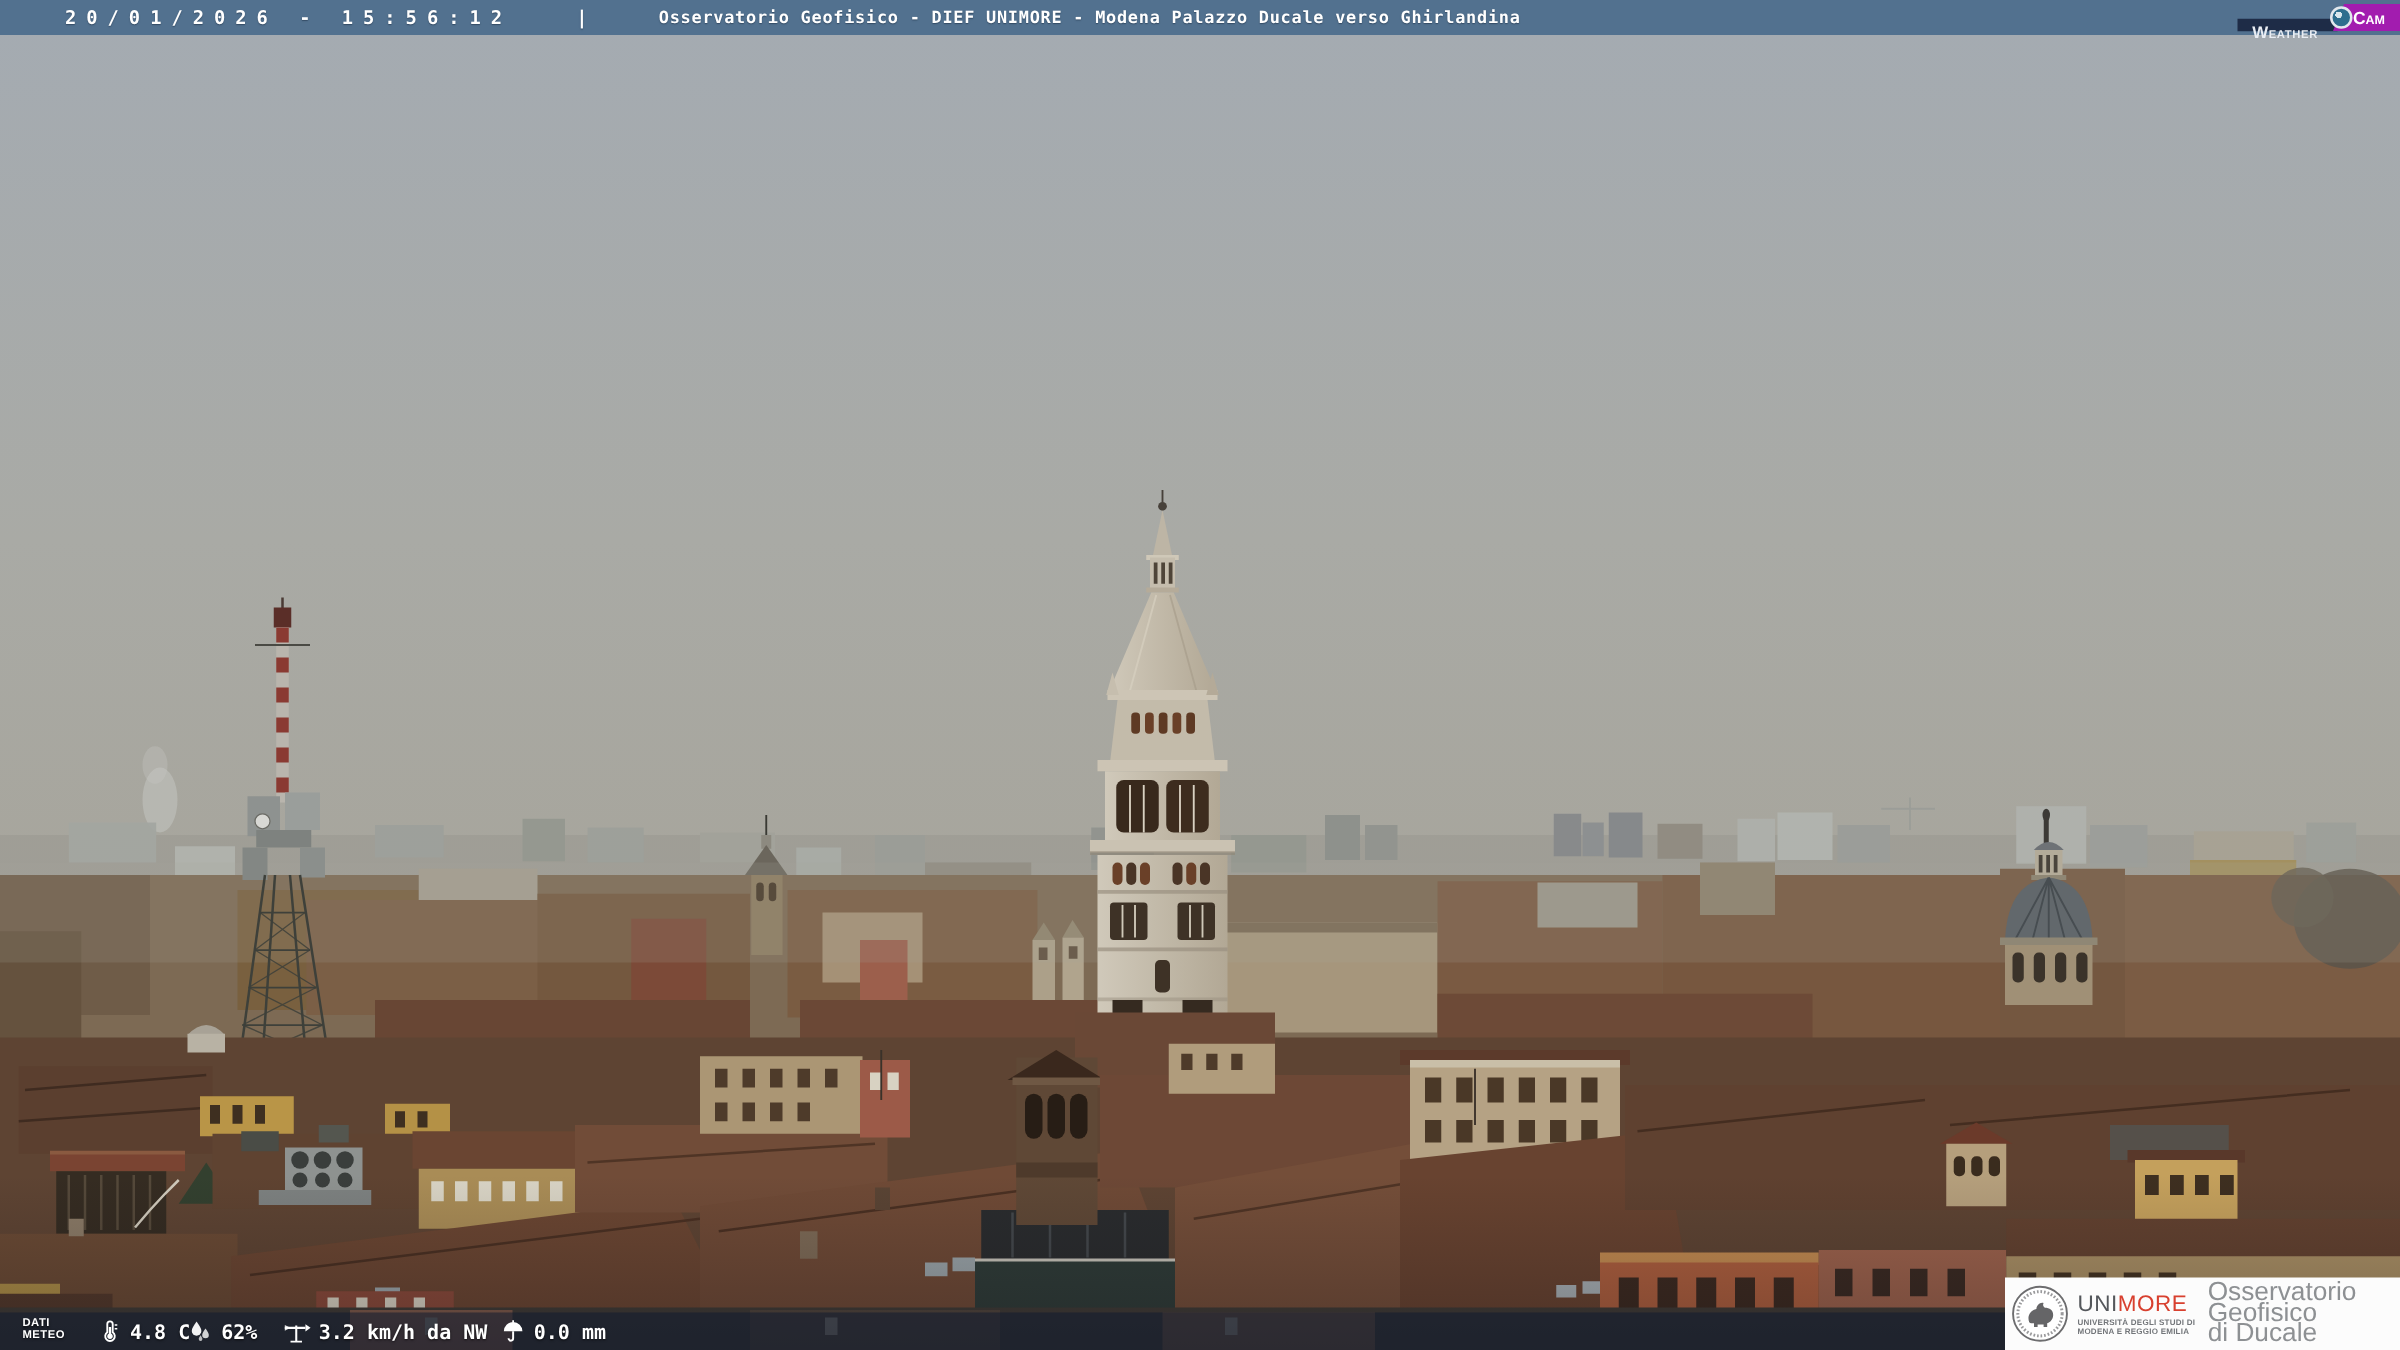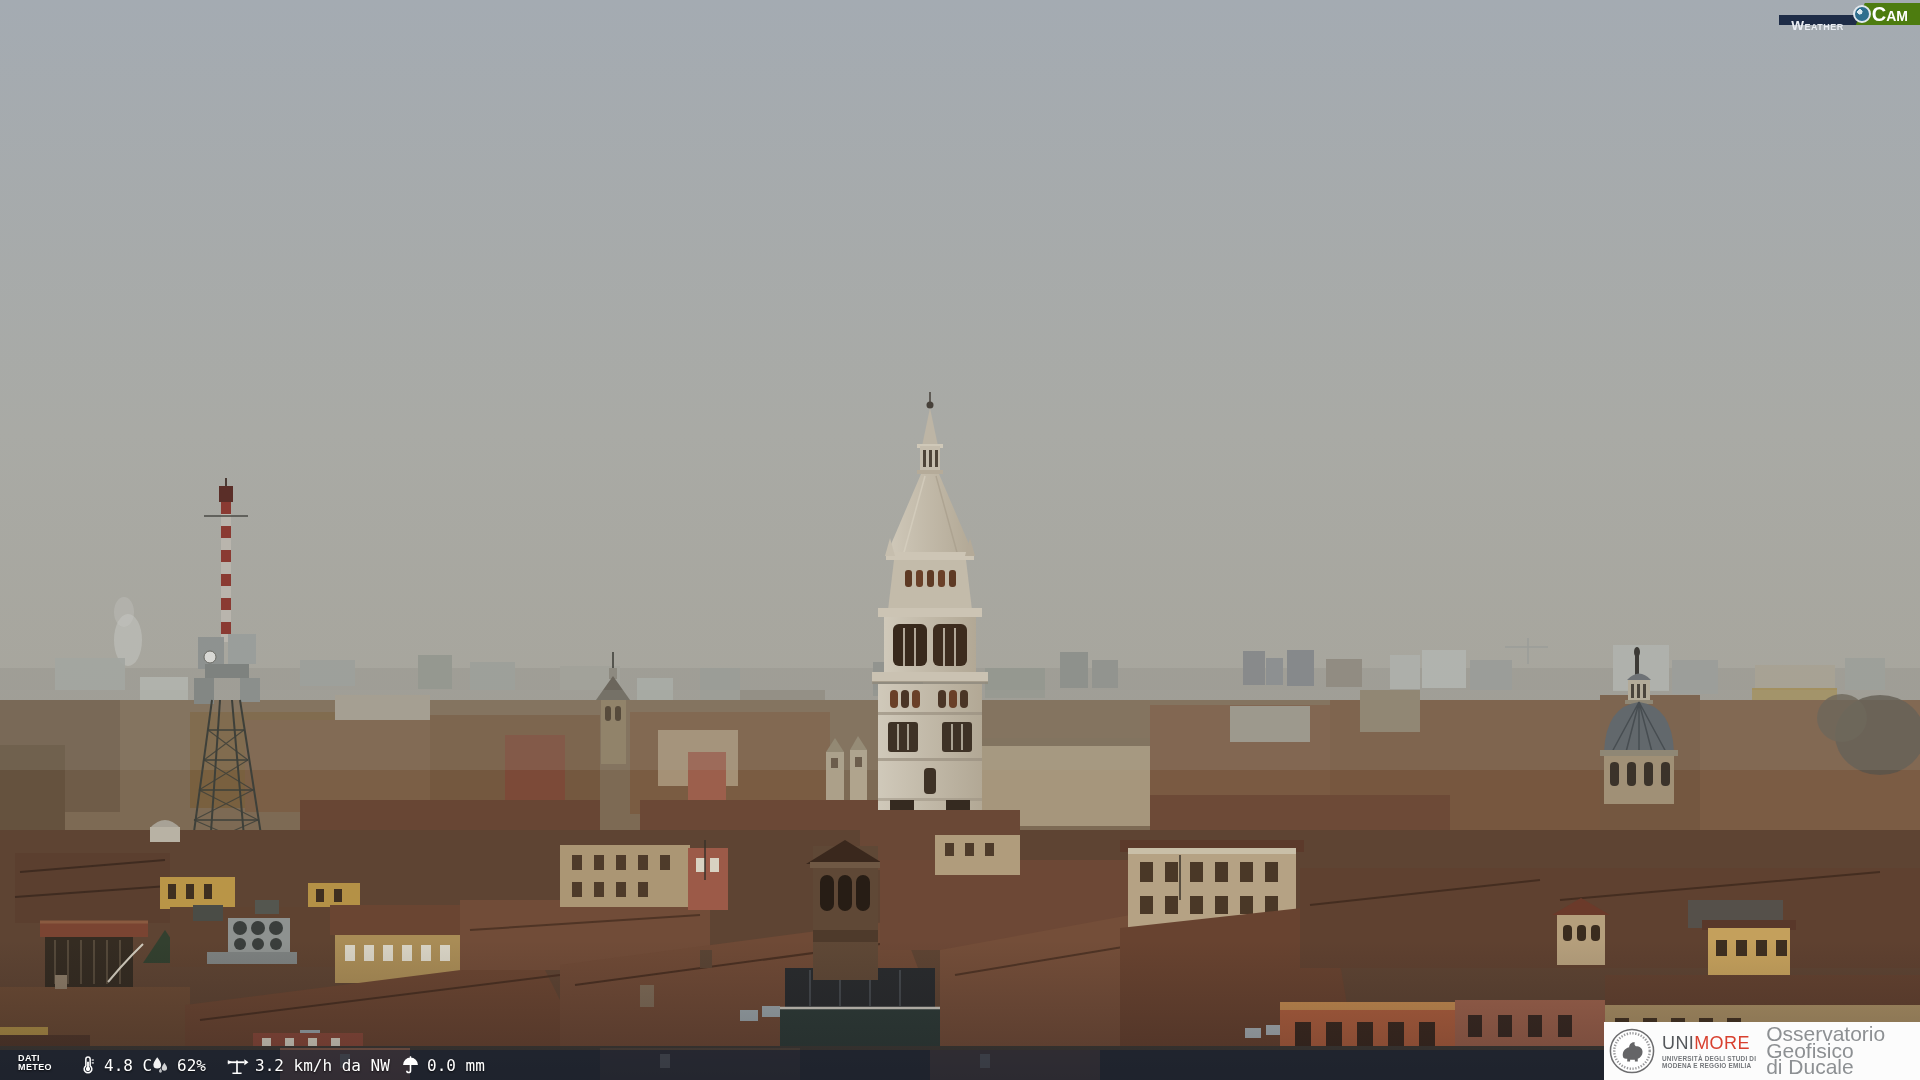--- a/index.html
+++ b/index.html
@@ -15,32 +15,32 @@
   .pipe{left:461px;font-size:15px;}
   .title{left:527px;font-size:13.5px;letter-spacing:.6px;}
 
   
   .wcam{position:absolute;top:3px;right:0;height:22px;display:flex;align-items:stretch;z-index:5;}
   .wc-left{background:#1e2c47;color:#e9edf3;font-variant:small-caps;font-weight:bold;font-size:13.5px;
            line-height:22px;padding:0 16px 0 12px;letter-spacing:.5px;margin-top:12px;}
   .wc-globe{position:absolute;left:74px;top:2px;width:14px;height:14px;border-radius:50%;
             background:radial-gradient(circle at 35% 35%,#d9e7ed 0 20%,#2e6e8e 21% 100%);
             border:2px solid #e2e8ee;z-index:2;}
-  .wc-right{background:#4d7c0f;color:#fff;font-variant:small-caps;font-weight:bold;font-size:20px;
+  .wc-right{background:#a21caf;color:#fff;font-variant:small-caps;font-weight:bold;font-size:14px;
             line-height:22px;padding:0 12px 0 16px;clip-path:polygon(9px 0,100% 0,100% 100%,0 100%);
             margin-left:-4px;}
 
   
   .botbar{position:absolute;left:0;top:1050px;width:100%;height:30px;background:rgba(16,28,48,.55);
           color:#fff;z-index:4;}
   .dati{position:absolute;left:18px;top:4px;width:42px;text-align:left;font-size:9px;line-height:9px;
         font-weight:bold;letter-spacing:.4px;text-shadow:0 1px 2px rgba(0,0,0,.7);}
   .dati span{display:block;}
   .witem{position:absolute;top:0;height:30px;display:flex;align-items:center;gap:6px;
-         font-family:"DejaVu Sans Mono",monospace;font-weight:normal;font-size:16px;
+         font-family:"DejaVu Sans Mono",monospace;font-weight:bold;font-size:16px;
          text-shadow:0 1px 2px rgba(0,0,0,.7);white-space:nowrap;}
   .witem svg{display:block;}
   .wi-temp{left:78px;} .wi-hum{left:149px;text-align:center;} .wi-wind{left:225px;} .wi-rain{left:380px;padding-left:20px;}
 
   
   .brandbox{position:absolute;left:1604px;top:1022px;width:316px;height:58px;background:#fcfcfc;
             display:flex;align-items:center;z-index:6;}
   .seal{margin-left:5px;flex:0 0 auto;}
   .brand-mid{margin-left:7px;flex:0 0 auto;}
   .unimore-line{font-size:18px;letter-spacing:.4px;line-height:19px;}
@@ -439,20 +439,25 @@
       <rect x="280" y="1048" width="130" height="32" fill="#7e5a4a"></rect>
       <rect x="600" y="1048" width="200" height="32" fill="#50453c"></rect>
       <rect x="930" y="1050" width="170" height="30" fill="#6a5242"></rect>
       <rect x="340" y="1054" width="10" height="14" fill="#8d857a"></rect>
         <rect x="660" y="1054" width="10" height="14" fill="#8d857a"></rect>
         <rect x="980" y="1054" width="10" height="14" fill="#8d857a"></rect>
       <rect x="0" y="940" width="1920" height="140" fill="url(#vign)"></rect>
     </g>
   </svg>
 
+  <header class="topbar">
+    <span class="ts">20/01/2026 - 15:56:12</span>
+    <span class="pipe">|</span>
+    <span class="title">Osservatorio Geofisico - DIEF UNIMORE - Modena Palazzo Ducale verso Ghirlandina</span>
+  </header>
 
   <div class="wcam">
     <span class="wc-left">Weather</span>
     <span class="wc-globe"></span>
     <span class="wc-right">Cam</span>
   </div>
 
   <div class="botbar">
     <div class="dati">
       <span>DATI</span>

